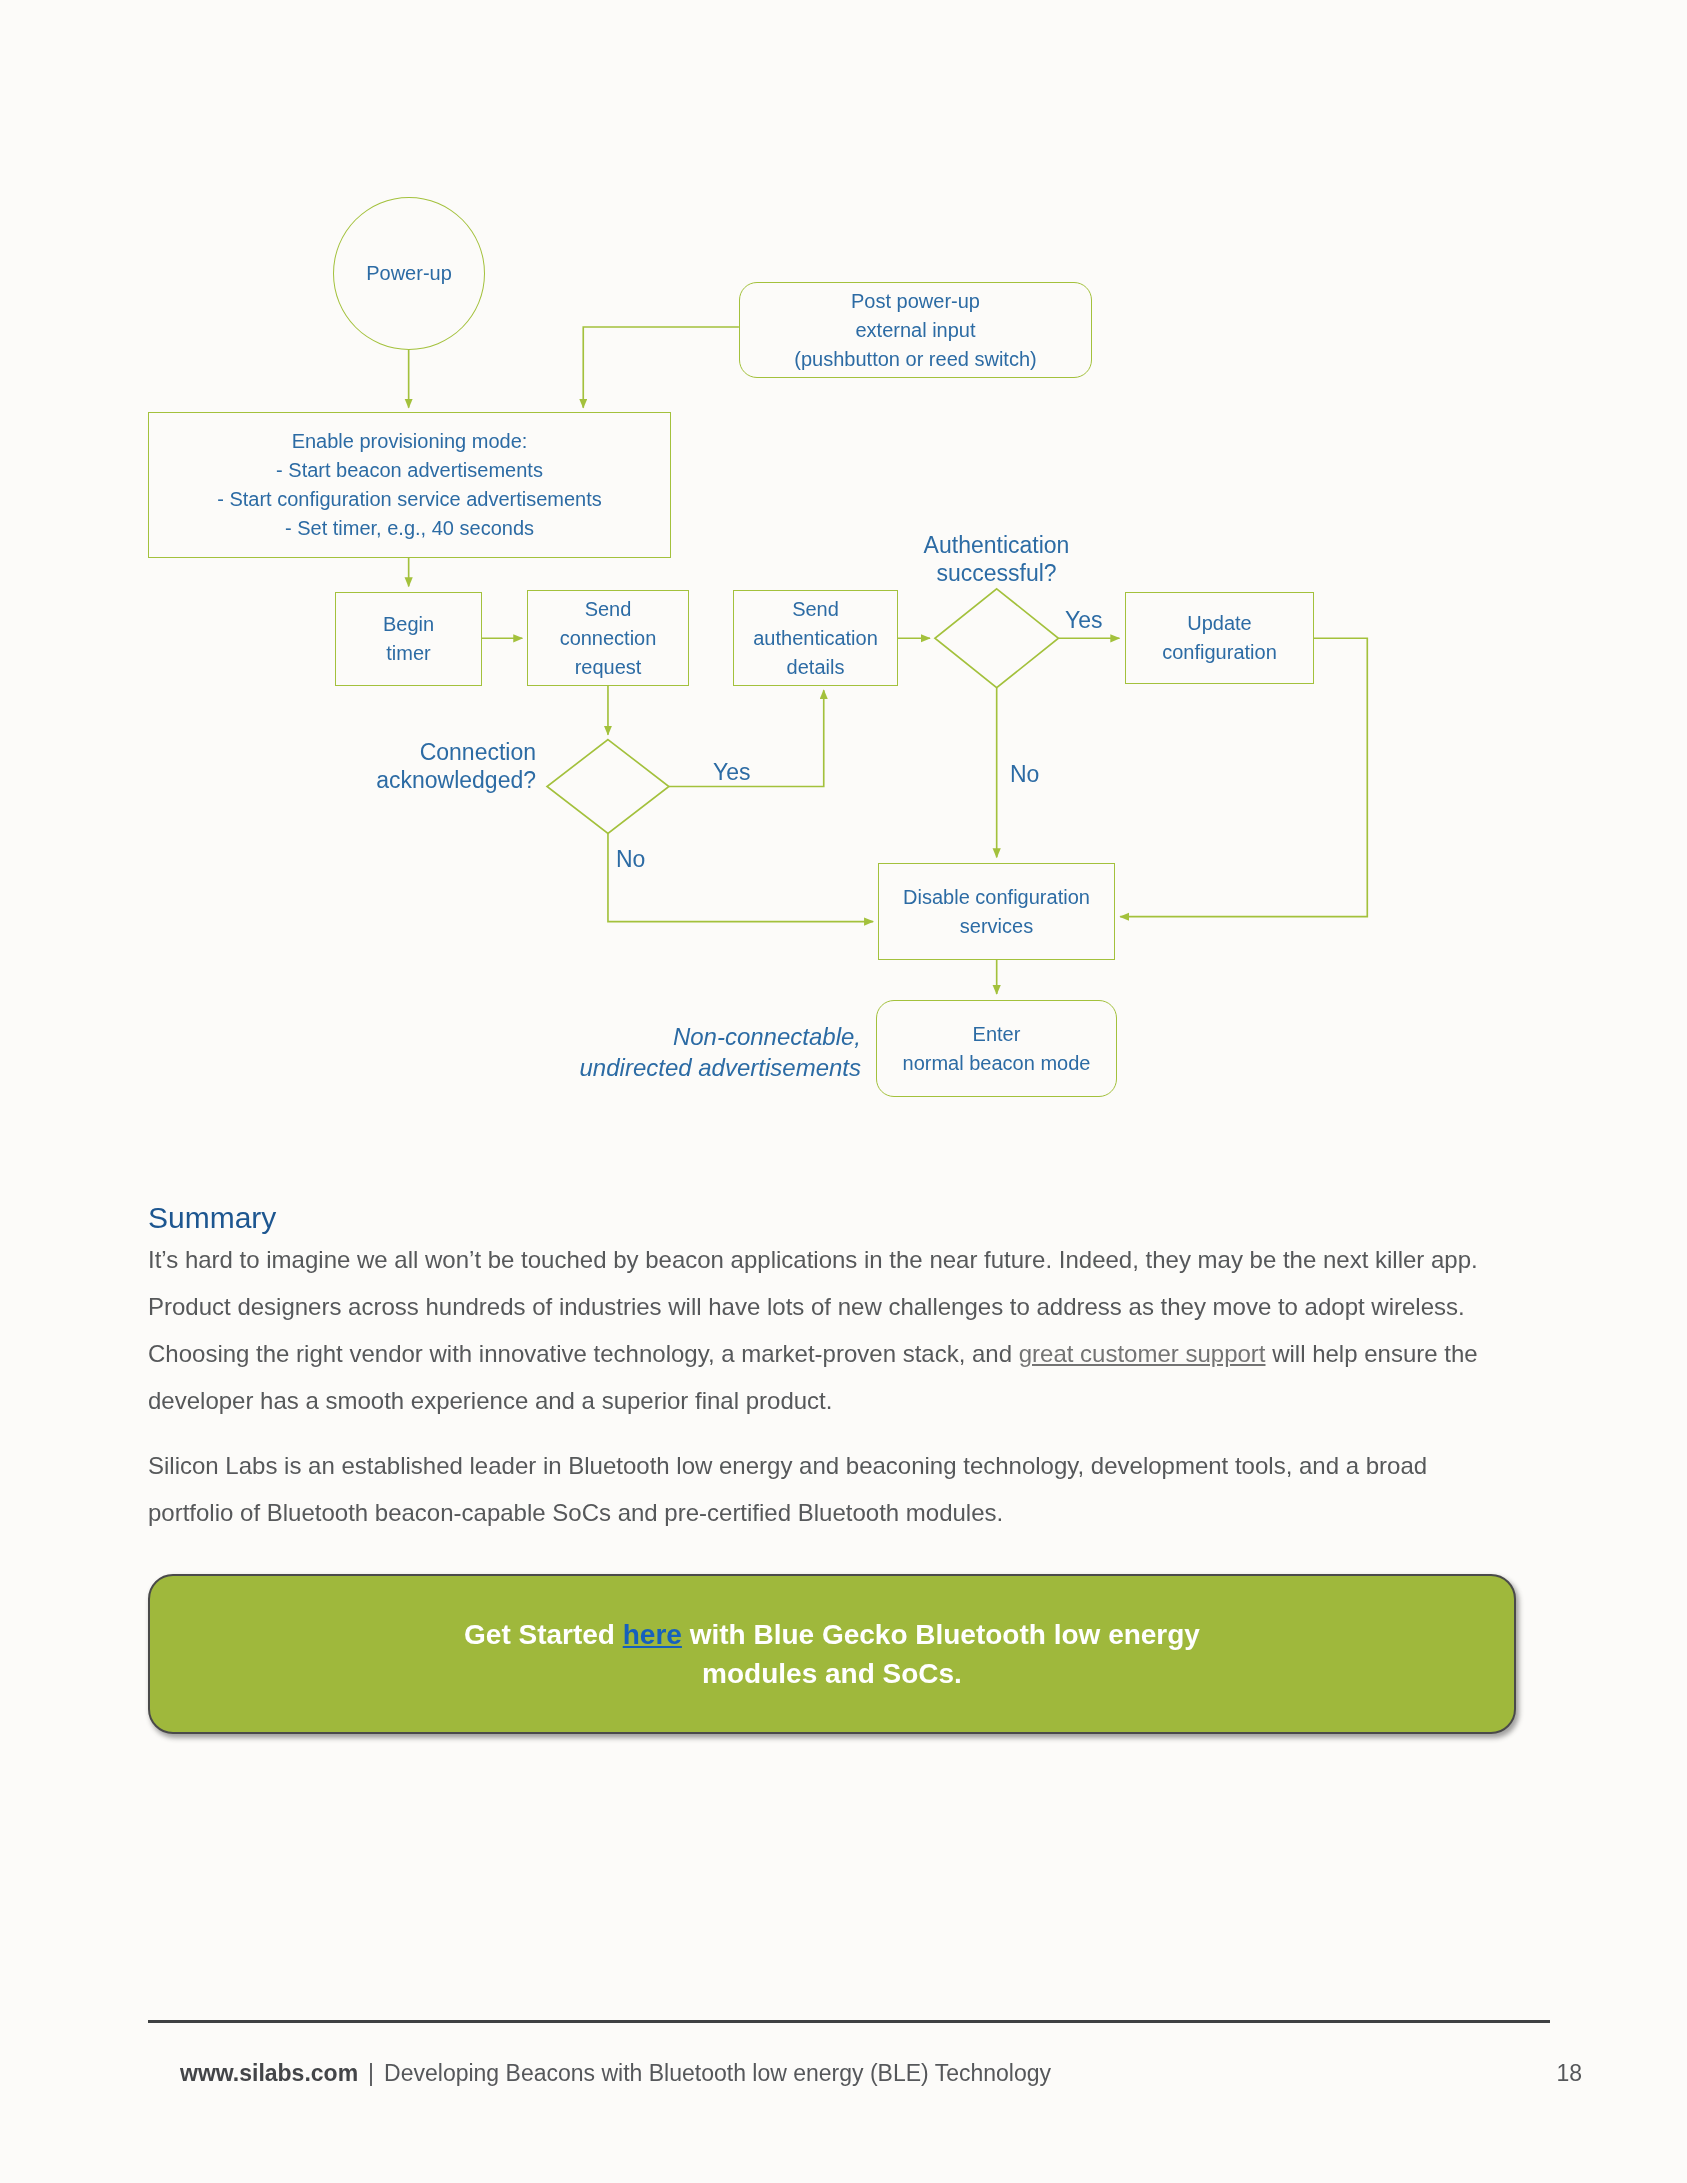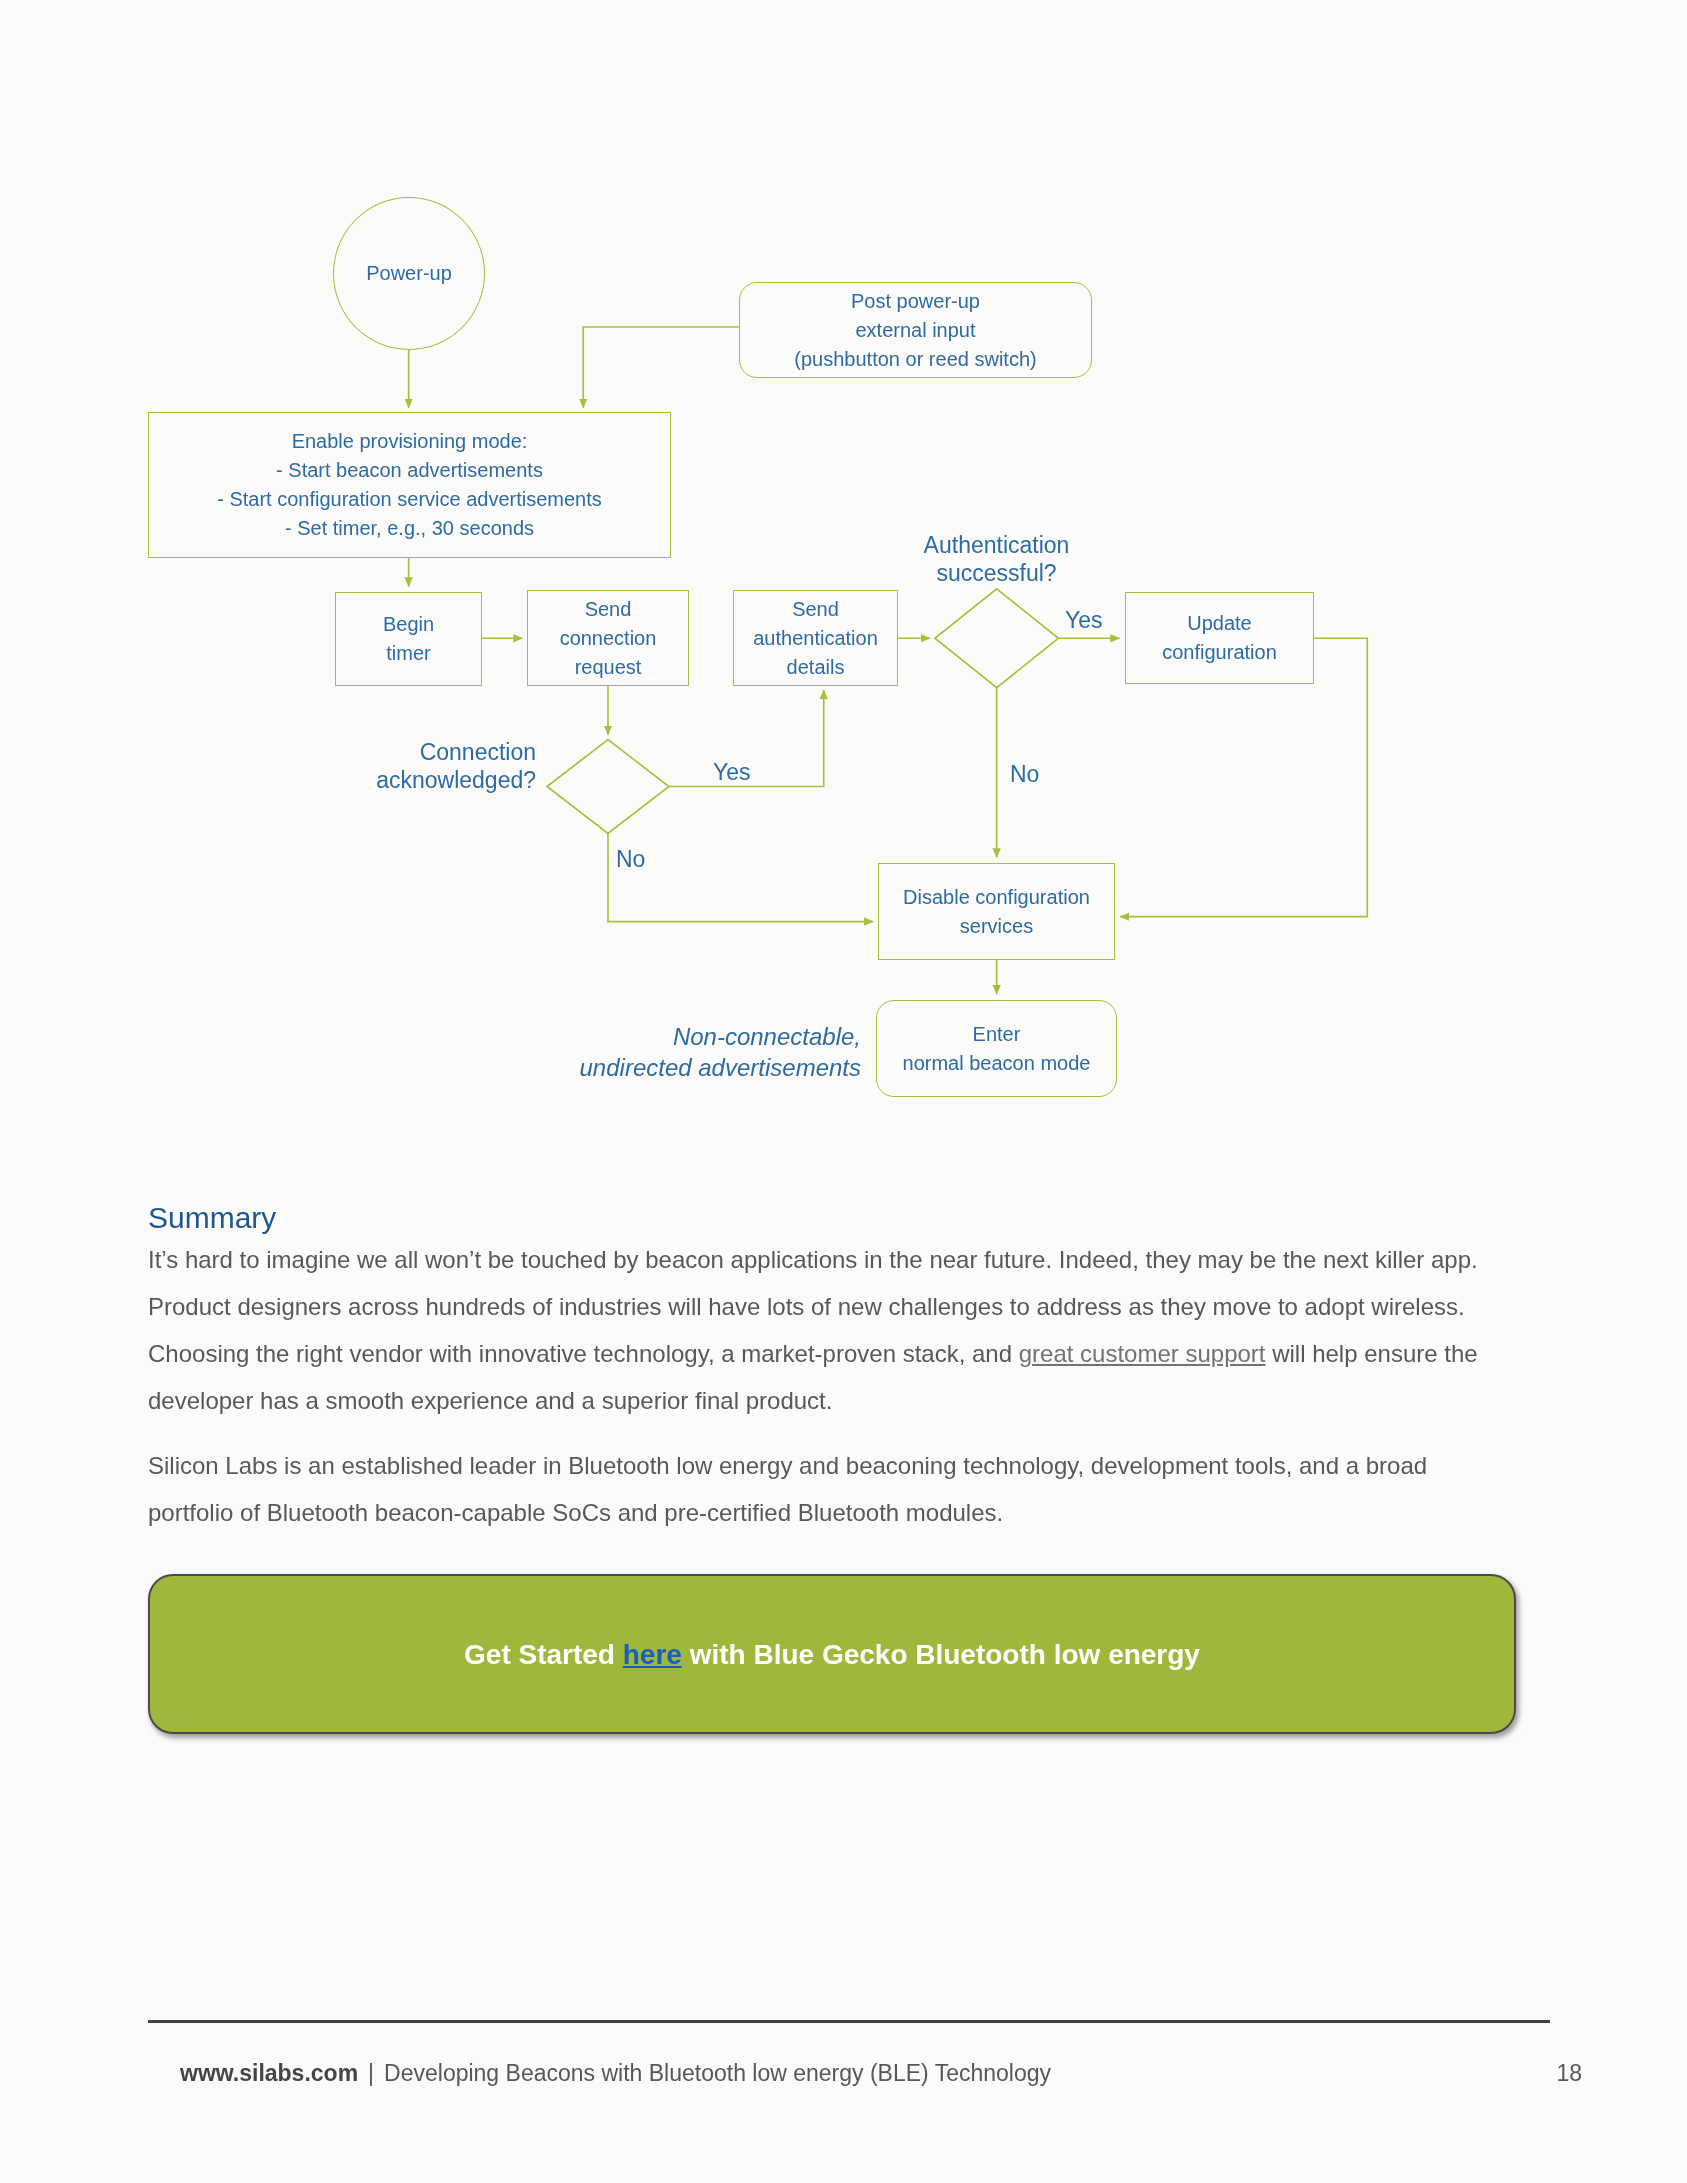--- a/index.html
+++ b/index.html
@@ -117,21 +117,21 @@
 
   <div class="node ellipse" style="left:333px; top:197px; width:152px; height:153px;">Power-up</div>
 
   <div class="node round" style="left:739px; top:282px; width:353px; height:96px;">Post power-up
 external input
 (pushbutton or reed switch)</div>
 
   <div class="node rect" style="left:148px; top:412px; width:523px; height:146px;">Enable provisioning mode:
 - Start beacon advertisements
 - Start configuration service advertisements
-- Set timer, e.g., 30 seconds</div>
+- Set timer, e.g., 40 seconds</div>
 
   <div class="node rect" style="left:335px; top:592px; width:147px; height:94px;">Begin
 timer</div>
 
   <div class="node rect" style="left:527px; top:590px; width:162px; height:96px;">Send
 connection
 request</div>
 
   <div class="node rect" style="left:733px; top:590px; width:165px; height:96px;">Send
 authentication
@@ -167,20 +167,21 @@
   <div class="summary-heading">Summary</div>
 
   <div class="bodytext">
     <p><span>It’s hard to imagine we all won’t be touched by beacon applications in the near future. Indeed, they may be the next killer app. Product designers across hundreds of industries will have lots of new challenges to address as they move to adopt wireless. Choosing the right vendor with innovative technology, a market-proven stack, and </span><a class="textlink" href="#">great customer support</a><span> will help ensure the developer has a smooth experience and a superior final product.</span></p>
     <p>Silicon Labs is an established leader in Bluetooth low energy and beaconing technology, development tools, and a broad portfolio of Bluetooth beacon-capable SoCs and pre-certified Bluetooth modules.</p>
   </div>
 
   <div class="cta">
     <div class="cta-text">
       <div><span>Get Started </span><a class="cta-link" href="#">here</a><span> with Blue Gecko Bluetooth low energy</span></div>
+      <div>modules and SoCs.</div>
     </div>
   </div>
 
   <div class="footer-rule"></div>
   <div class="footer">
     <span class="site">www.silabs.com</span>
     <span class="sep">|</span>
     <span>Developing Beacons with Bluetooth low energy (BLE) Technology</span>
     <span class="pagenum">18</span>
   </div>

